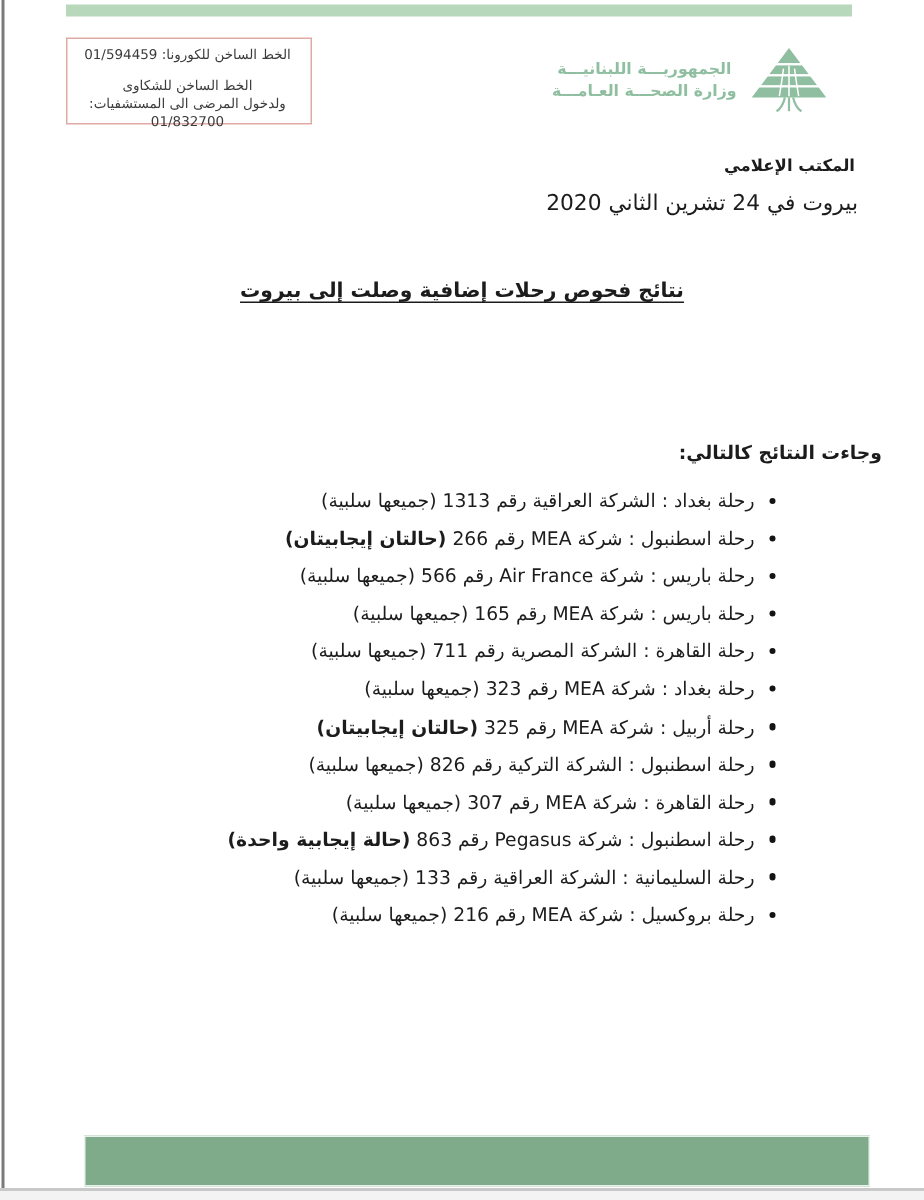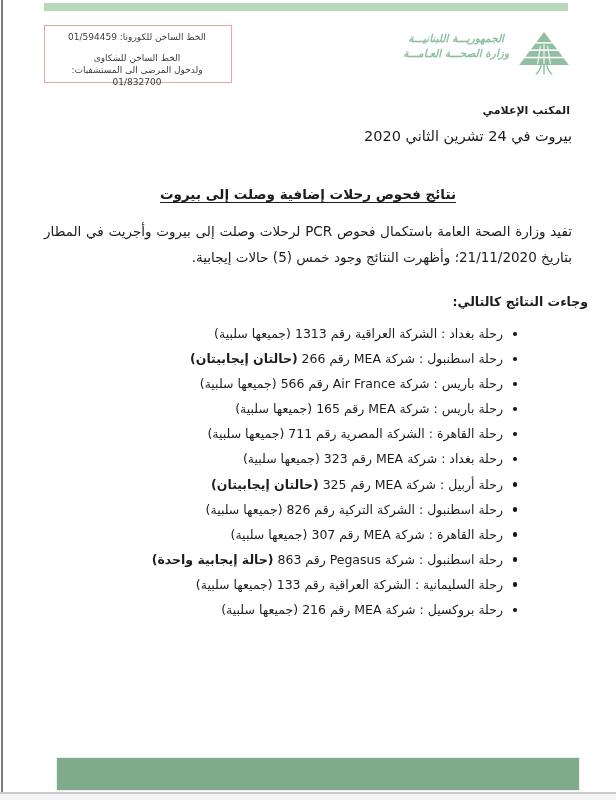--- a/index.html
+++ b/index.html
@@ -19,28 +19,28 @@
     overflow:hidden;
   }
   .page{position:absolute;inset:0;direction:rtl;}
   .edge-left{position:absolute;left:1px;top:0;width:2px;height:794px;background:#4d4d4d;opacity:.75;}
   .top-bar{position:absolute;left:44px;top:3px;width:524px;height:8px;background:var(--top-bar);}
   .bottom-bar{position:absolute;left:56px;top:757px;width:524px;height:34px;background:var(--bottom-bar);border:1px solid #e8f1ea;}
   .page-bottom-line{position:absolute;left:0;top:792px;width:616px;height:2px;background:#c9c9c9;}
   .page-bottom-fill{position:absolute;left:0;top:794px;width:616px;height:6px;background:#f3f3f3;}
 
   .hotline-box{
-    position:absolute;left:44px;top:25px;width:188px;height:58px;
+    position:absolute;left:44px;top:25px;width:164px;height:58px;
     border:1px solid var(--hotline-border);
     font-size:9px;line-height:12px;color:#3c3c3c;
     padding:5px 6px 3px 4px;text-align:center;direction:rtl;
   }
   .hotline-line1{text-align:left;direction:rtl;margin-bottom:9px;unicode-bidi:plaintext;text-align:center;}
 
-  .logo{position:absolute;top:31px;right:44px;display:flex;align-items:flex-start;gap:7px;direction:ltr;font-style:italic;}
+  .logo{position:absolute;top:31px;right:62px;display:flex;align-items:center;gap:7px;direction:ltr;}
   .logo-text{
     color:var(--logo-green);
     font-weight:bold;font-size:10.5px;line-height:15px;
     text-align:center;direction:rtl;white-space:nowrap;
   }
   .cedar{display:block;}
 
   .media-office{position:absolute;right:46px;top:104px;font-size:11px;font-weight:bold;}
   .dateline{position:absolute;right:44px;top:128px;font-size:14.5px;}
 
@@ -107,21 +107,20 @@
         <path d="M33,37 C34,42 36,45 39,47"></path>
       </g>
     </svg>
   </div>
 
   <div class="media-office">المكتب الإعلامي</div>
   <div class="dateline">بيروت في 24 تشرين الثاني 2020</div>
 
   <div class="doc-title">نتائج فحوص رحلات إضافية وصلت إلى بيروت</div>
 
-  <p class="body-paragraph">تفيد وزارة الصحة العامة باستكمال فحوص PCR لرحلات وصلت إلى بيروت وأجريت في المطار بتاريخ 21/11/2020؛ وأظهرت النتائج وجود خمس (5) حالات إيجابية.</p>
 
   <div class="results-heading">وجاءت النتائج كالتالي:</div>
 
   <ul class="flight-list">
       <li class="flight-item"><span class="bullet"></span><span class="flight-label">رحلة بغداد : الشركة العراقية رقم 1313 </span><span class="flight-result">(جميعها سلبية)</span></li>
       <li class="flight-item"><span class="bullet"></span><span class="flight-label">رحلة اسطنبول : شركة MEA رقم 266 </span><span class="flight-result bold">(حالتان إيجابيتان)</span></li>
       <li class="flight-item"><span class="bullet"></span><span class="flight-label">رحلة باريس : شركة Air France رقم 566 </span><span class="flight-result">(جميعها سلبية)</span></li>
       <li class="flight-item"><span class="bullet"></span><span class="flight-label">رحلة باريس : شركة MEA رقم 165 </span><span class="flight-result">(جميعها سلبية)</span></li>
       <li class="flight-item"><span class="bullet"></span><span class="flight-label">رحلة القاهرة : الشركة المصرية رقم 711 </span><span class="flight-result">(جميعها سلبية)</span></li>
       <li class="flight-item"><span class="bullet"></span><span class="flight-label">رحلة بغداد : شركة MEA رقم 323 </span><span class="flight-result">(جميعها سلبية)</span></li>

